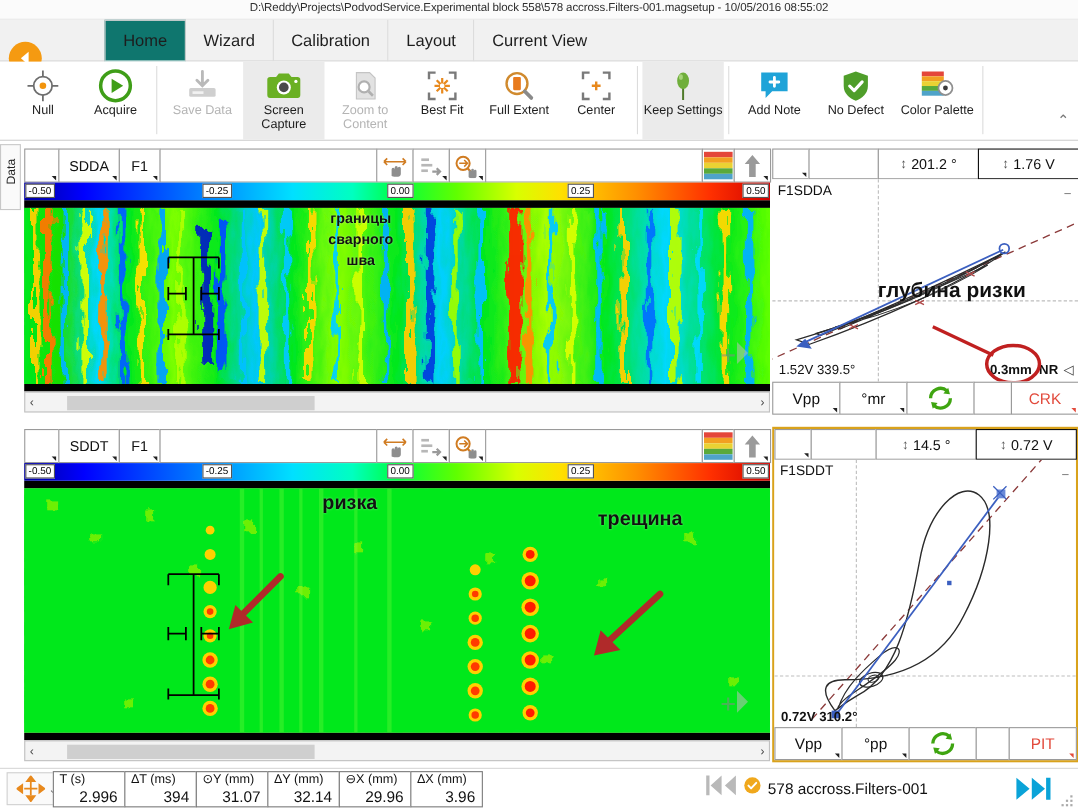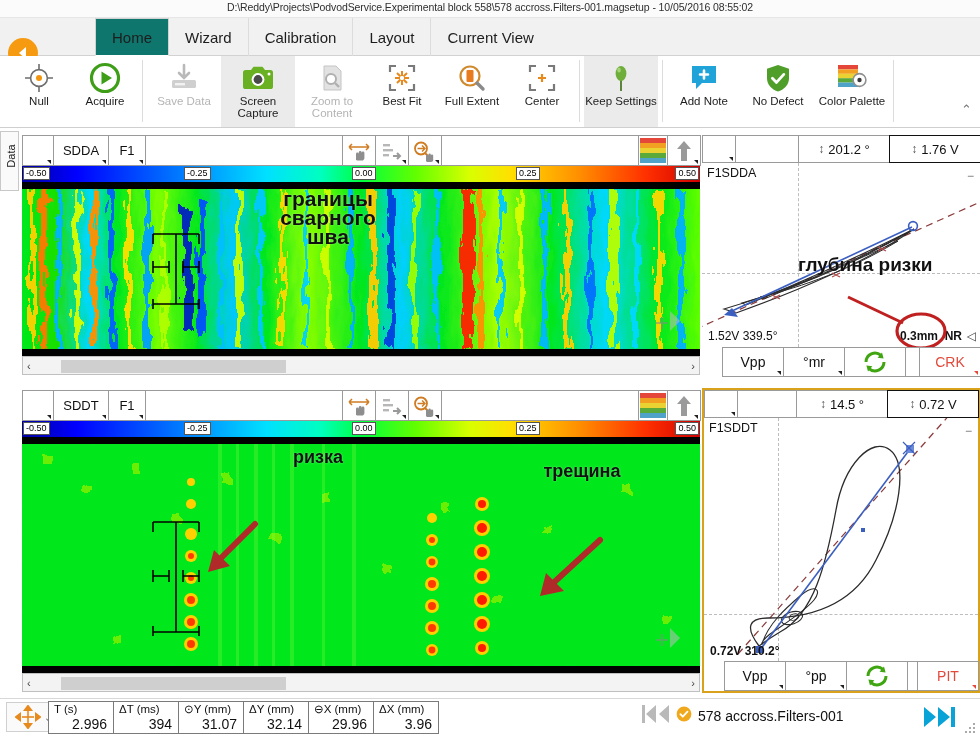--- a/index.html
+++ b/index.html
@@ -107,21 +107,21 @@
   .cs-black { height:7px; background:#000; width:100%; }
   .cs-scroll {
     height:19px; background:#f3f3f3; border:1px solid #c0c0c0;
     display:flex; align-items:center; justify-content:space-between;
     font-size:11px; color:#444; padding:0 4px; position:relative;
   }
   .cs-thumb { position:absolute; left:38px; top:3px; height:13px; width:225px; background:#cfcfcf; }
 
   .annot {
     position:absolute; font-weight:bold; color:#111; text-align:center;
-    line-height:19px; font-size:21px; text-shadow:0 0 2px rgba(255,255,255,.45);
+    line-height:19px; font-size:13px; text-shadow:0 0 2px rgba(255,255,255,.45);
   }
 
   
   .imp { position:absolute; left:702px; width:278px; background:#fff; }
   .imp.sel { border:2px solid #d9a21b; }
   .imp-head { display:flex; height:28px; }
   .imp-head .cell {
     border:1px solid #9a9a9a; margin-right:-1px; display:flex; align-items:center;
     justify-content:center; font-size:13px; color:#111; background:#fff; position:relative;
   }
@@ -129,21 +129,21 @@
   .imp-head .h-grow { flex:1 1 auto; }
   .imp-head .h-val { width:92px; gap:4px; }
   .imp-head .h-val.strong { border:1.6px solid #111; }
   .plot { position:relative; background:#fff; overflow:hidden; }
   .plot .vgrid, .plot .hgrid { position:absolute; background:transparent; }
   .plot .vgrid { width:0; border-left:1px dashed #bdbdbd; top:0; bottom:0; }
   .plot .hgrid { height:0; border-top:1px dashed #bdbdbd; left:0; right:0; }
   .plot .chname { position:absolute; left:5px; top:3px; font-size:12.5px; color:#111; }
   .plot .minus { position:absolute; right:6px; top:6px; font-size:12px; color:#777; }
   .plot .rdg { position:absolute; font-size:12px; color:#111; font-weight:bold; }
-  .imp-foot { display:flex; height:30px;margin-left:20px; }
+  .imp-foot { display:flex; height:30px; }
   .imp-foot .cell {
     border:1px solid #9a9a9a; margin-right:-1px; display:flex; align-items:center;
     justify-content:center; font-size:14px; color:#111; background:#fff; position:relative;
   }
   .imp-foot .f-vpp { width:62px; }
   .imp-foot .f-deg { width:62px; }
   .imp-foot .f-ref { width:62px; }
   .imp-foot .f-gap { flex:1 1 auto; }
   .imp-foot .f-type { width:62px; color:#e24a3c; }
   .caret-sm {

